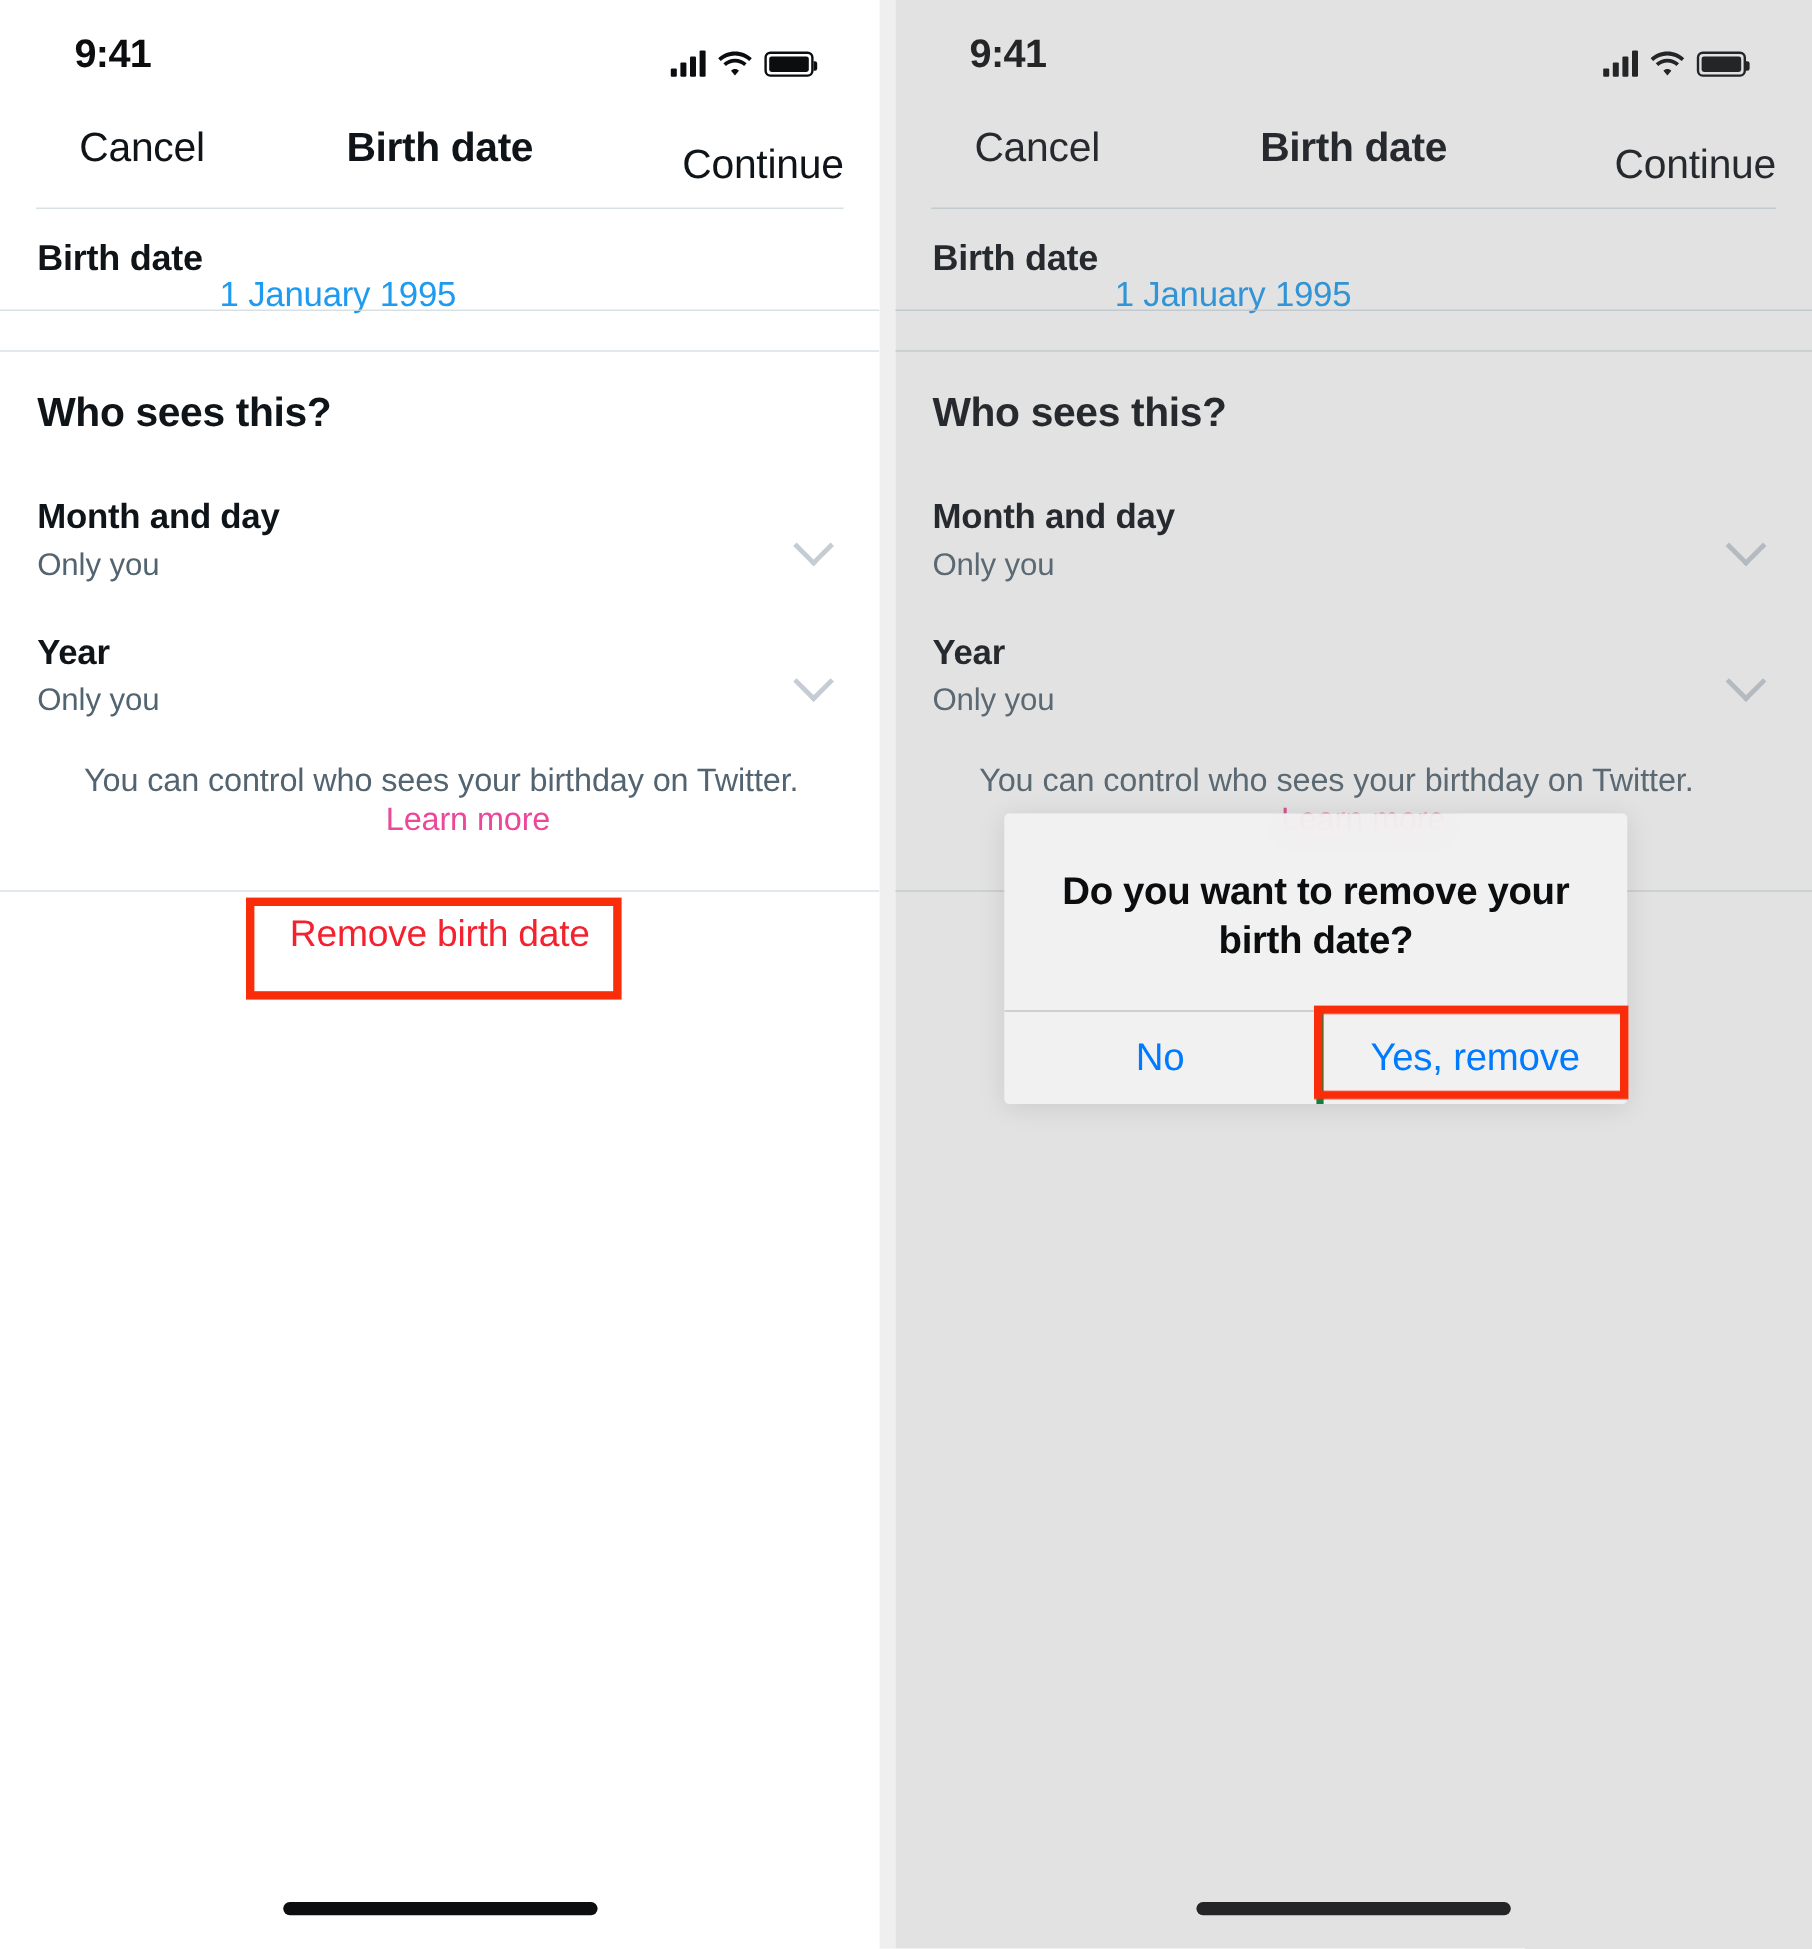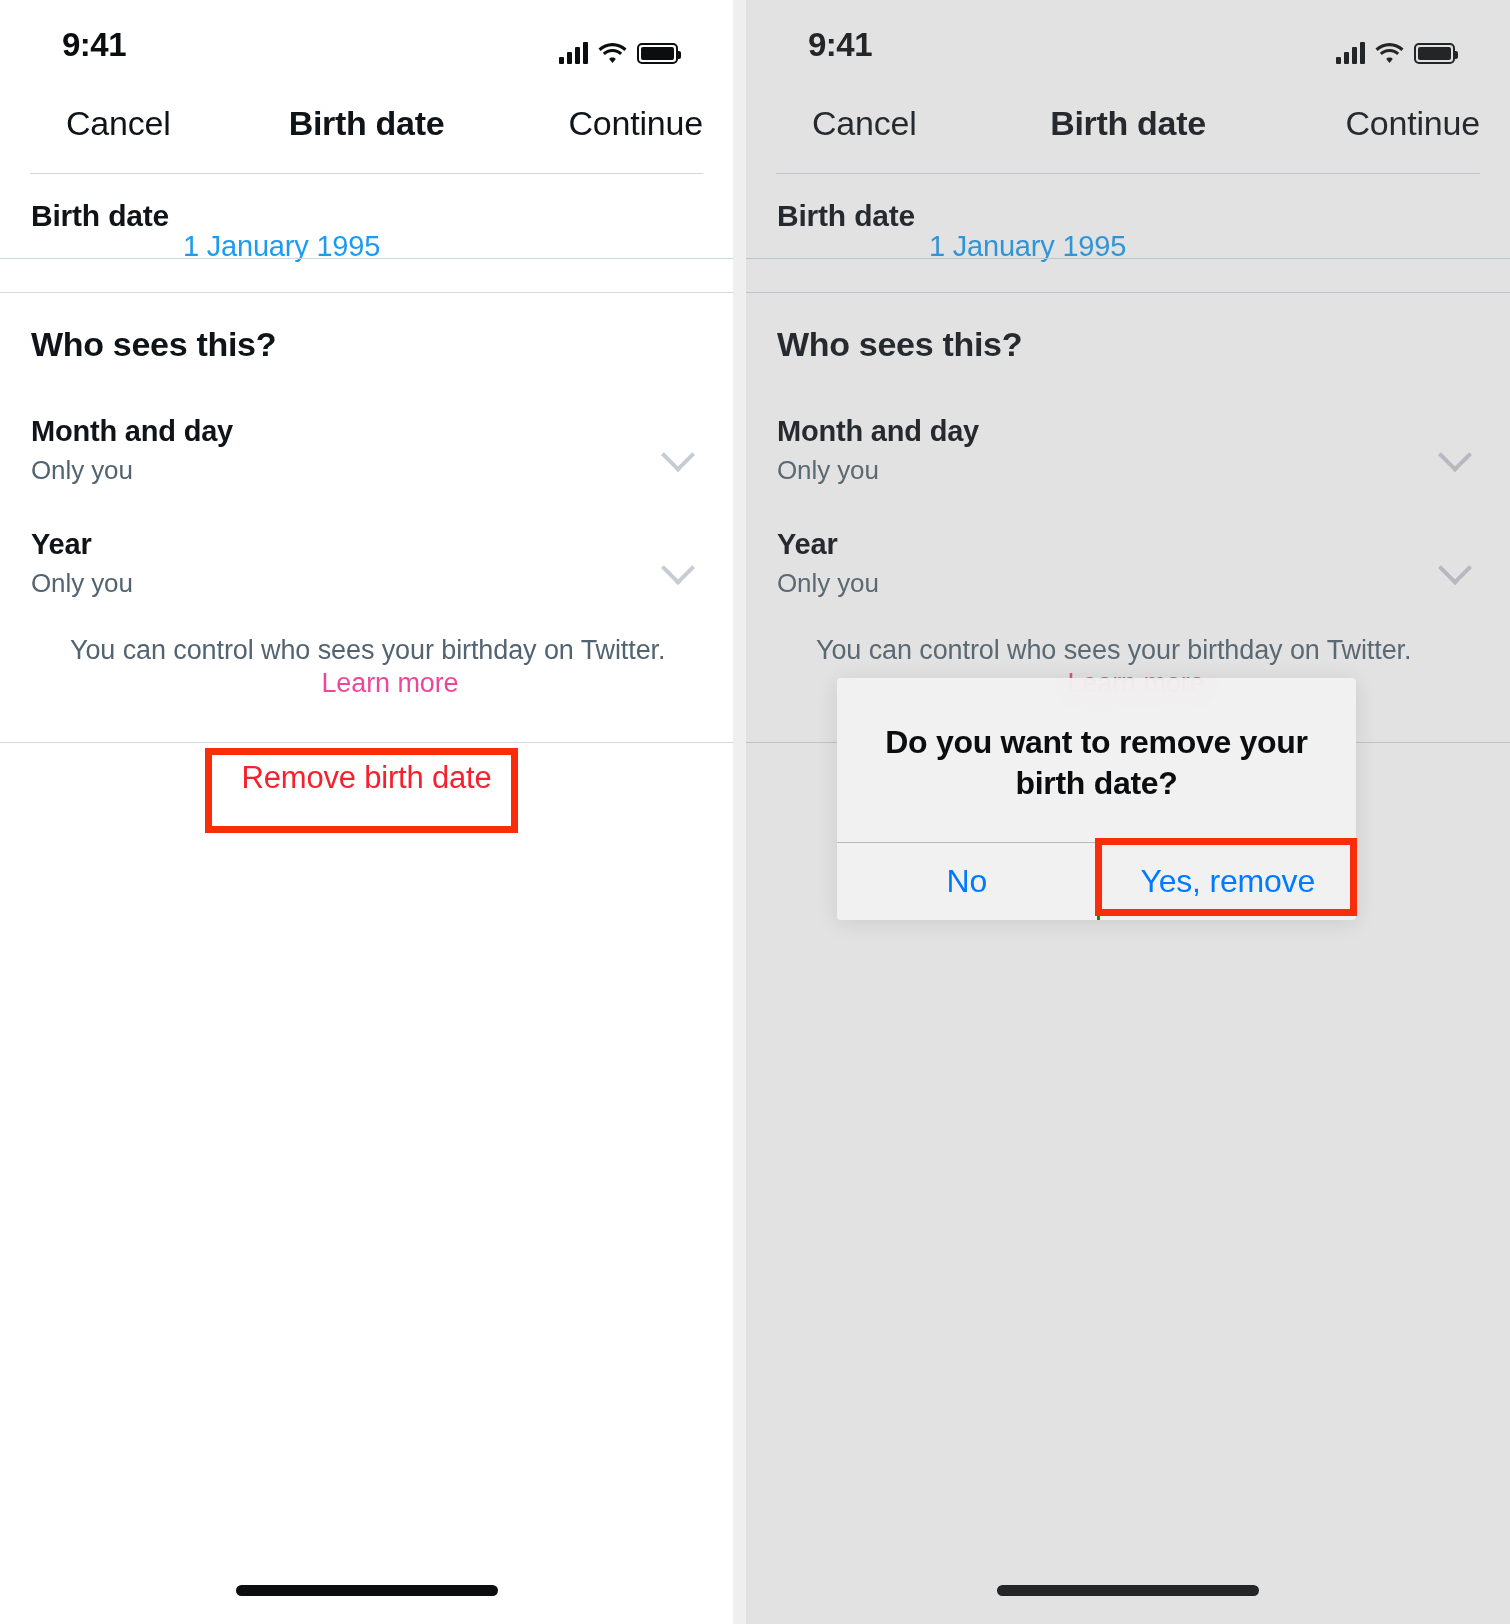--- a/index.html
+++ b/index.html
@@ -46,21 +46,21 @@
   .navbar { position: absolute; left: 0; top: 86px; width: 100%; height: 88px; }
   .nav-cancel {
     position: absolute; left: 30px; top: 18px;
     font-size: 34px; color: #0f1419; font-weight: 400; letter-spacing: -0.2px; margin-left: 36px;
   }
   .nav-title {
     position: absolute; left: 0; right: 0; top: 18px; text-align: center;
     font-size: 34px; color: #0f1419; font-weight: 700; letter-spacing: -0.3px;
   }
   .nav-continue {
-    position: absolute; right: 30px; top: 18px;
+    position: absolute; right: 30px; top: 32px;
     font-size: 34px; color: #0f1419; font-weight: 400; letter-spacing: -0.2px;
   }
   .hairline { position: absolute; left: 30px; right: 30px; height: 1px; background: #cfd9de; }
 
   
   .bd-row { position: absolute; left: 0; top: 175px; width: 100%; height: 83px; }
   .bd-label {
     position: absolute; left: 31px; top: 24px;
     font-size: 30px; font-weight: 700; color: #0f1419; letter-spacing: -0.2px;
   }
@@ -121,21 +121,21 @@
   .alert-body { padding: 44px 36px 38px 36px; }
   .alert-title {
     font-size: 32px; line-height: 41px; font-weight: 700; color: #0b0d0f;
     text-align: center; letter-spacing: -0.3px;
   }
   .alert-actions { display: flex; border-top: 1px solid #b9b9bb; height: 78px; }
   .alert-btn {
     flex: 1 1 50%; display: flex; align-items: center; justify-content: center;
     font-size: 32px; color: #007aff; font-weight: 400; letter-spacing: -0.2px;
   }
-  .alert-btn + .alert-btn { border-left: 3px solid #15803d; }
+  .alert-btn + .alert-btn { border-left: 6px solid #15803d; }
 </style>
 </head>
 <body>
 
 <div class="stage">
 
   <div class="panel panel-left">
 
     <div class="statusbar">
       <div class="status-time">9:41</div>

